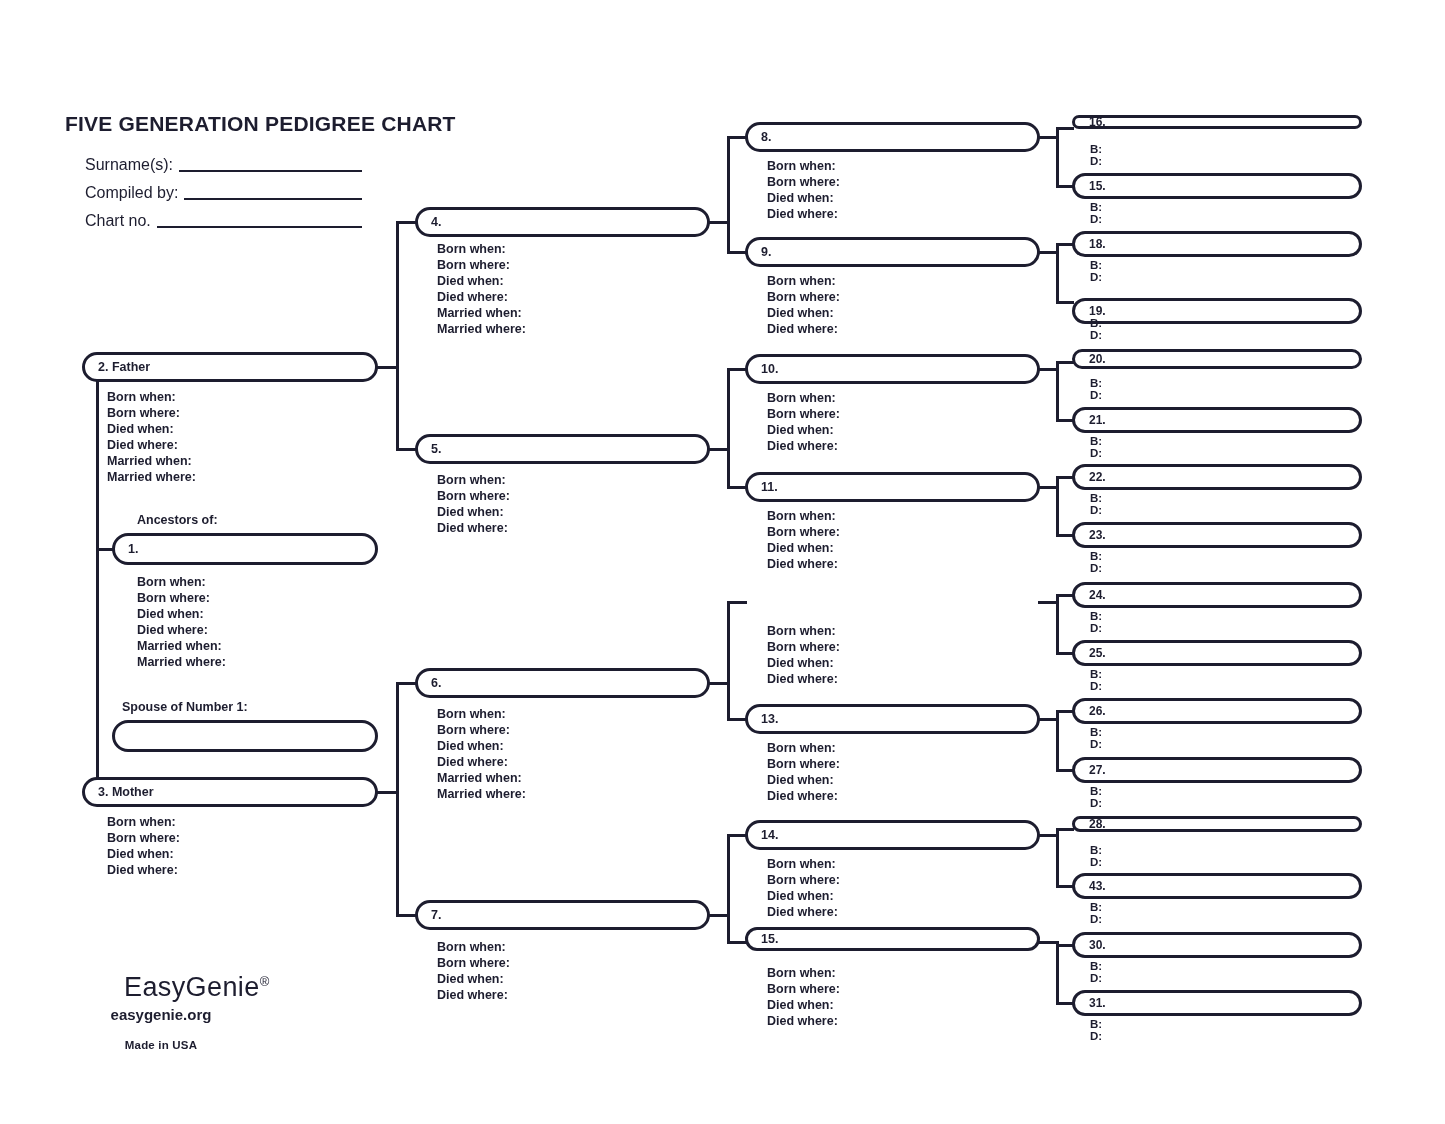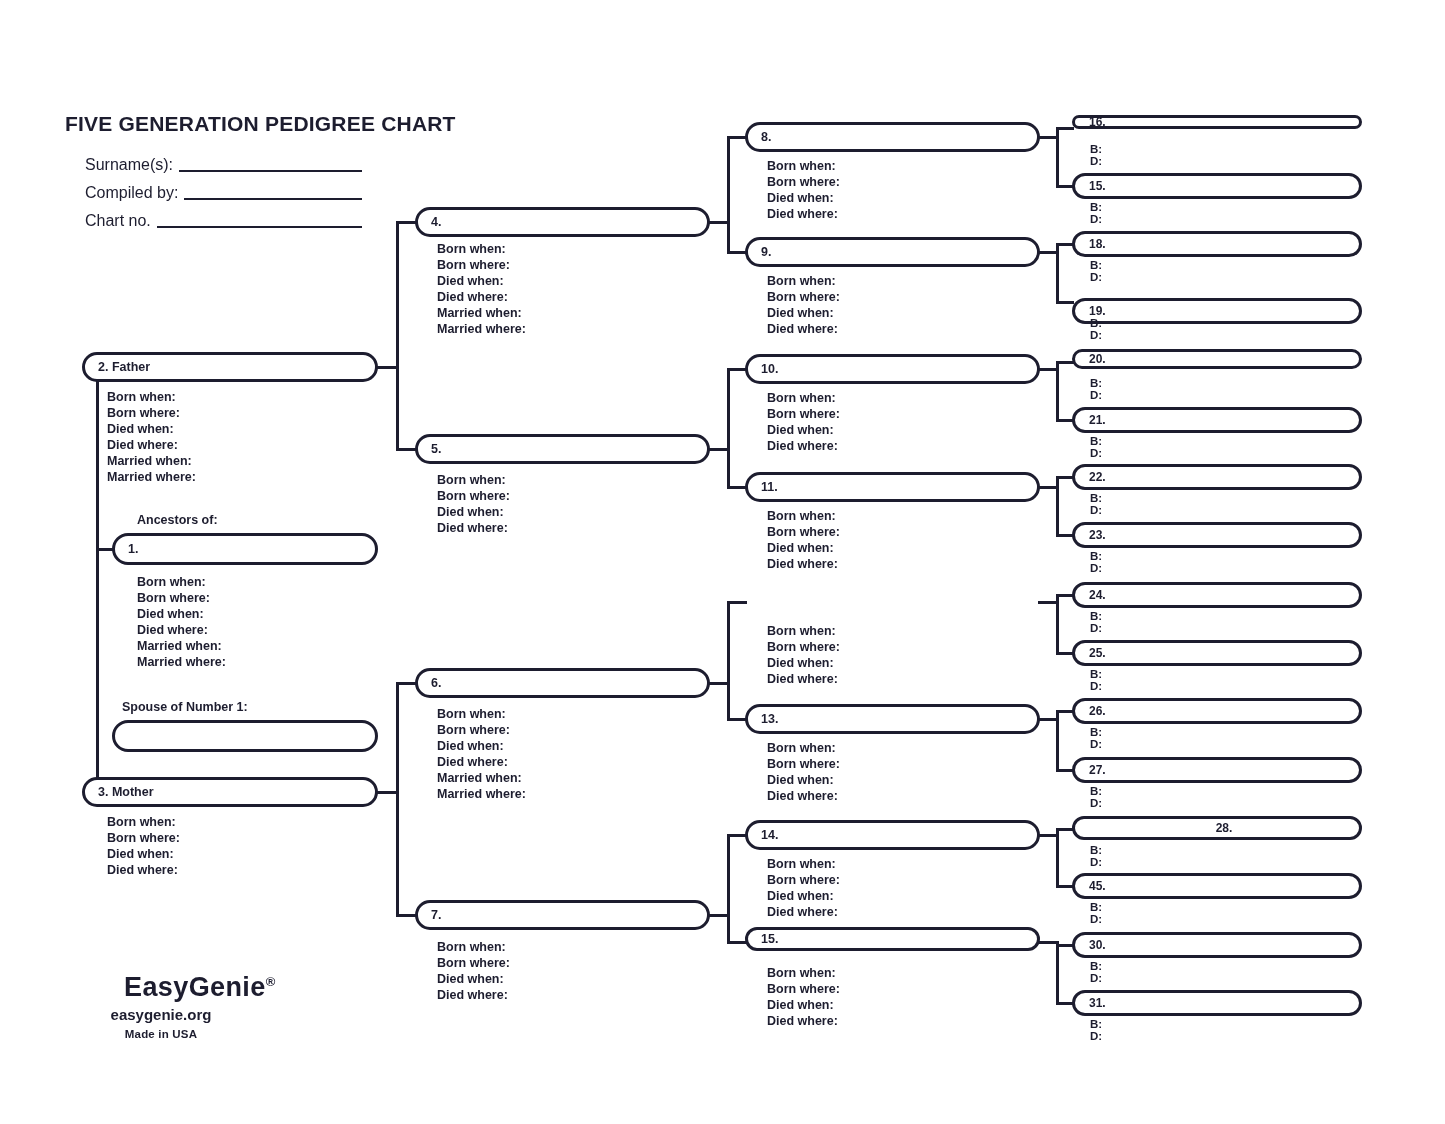--- a/index.html
+++ b/index.html
@@ -19,24 +19,24 @@
     display:flex;align-items:center;
   }
   .box .num{padding-left:13px;font-weight:700;font-size:12.5px;white-space:nowrap;}
   .box.small{border-radius:13px;}
   .box.small .num{padding-left:14px;font-size:12px;}
   .fields{position:absolute;}
   .fields div{font-weight:700;font-size:12.5px;line-height:16px;white-space:nowrap;}
   .fields.small div{font-size:11.5px;line-height:12px;}
   .note{position:absolute;font-weight:700;font-size:12.5px;white-space:nowrap;}
   .brand{position:absolute;left:85px;top:972px;width:152px;text-align:center;}
-  .brand-name{font-size:27px;font-weight:700;letter-spacing:.4px;white-space:nowrap;text-align:right;margin-left:39px;}
+  .brand-name{font-size:27px;font-weight:400;letter-spacing:.4px;white-space:nowrap;text-align:right;margin-left:39px;}
   .brand-name sup{font-size:13px;}
   .brand-site{font-size:15px;font-weight:700;margin-top:3px;}
-  .brand-made{font-size:11.5px;font-weight:700;margin-top:5px;letter-spacing:.2px;}
+  .brand-made{font-size:11.5px;font-weight:700;margin-top:16px;letter-spacing:.2px;}
 </style>
 </head>
 <body>
 
 <div class="page" style="--ink: #1d1d2f;">
 
   <div class="title">FIVE GENERATION PEDIGREE CHART</div>
 
   <div class="hrow" style="top:153px">
     <span class="lbl">Surname(s):</span>
@@ -330,29 +330,29 @@
         <div>B:</div>
         <div>D:</div>
       </div>
       <div class="box small" style="left: 1072px; top: 757px; width: 290px; height: 26px;">
         <div class="num">27.</div>
       </div>
       <div class="fields small" style="left: 1090px; top: 785px;">
         <div>B:</div>
         <div>D:</div>
       </div>
-      <div class="box small" style="left: 1072px; top: 816px; width: 290px; height: 24px; justify-content: center;">
+      <div class="box small" style="left: 1072px; top: 816px; width: 290px; height: 16px;">
         <div class="num">28.</div>
       </div>
       <div class="fields small" style="left: 1090px; top: 844px;">
         <div>B:</div>
         <div>D:</div>
       </div>
       <div class="box small" style="left: 1072px; top: 873px; width: 290px; height: 26px;">
-        <div class="num">45.</div>
+        <div class="num">43.</div>
       </div>
       <div class="fields small" style="left: 1090px; top: 901px;">
         <div>B:</div>
         <div>D:</div>
       </div>
       <div class="box small" style="left: 1072px; top: 932px; width: 290px; height: 26px;">
         <div class="num">30.</div>
       </div>
       <div class="fields small" style="left: 1090px; top: 960px;">
         <div>B:</div>

